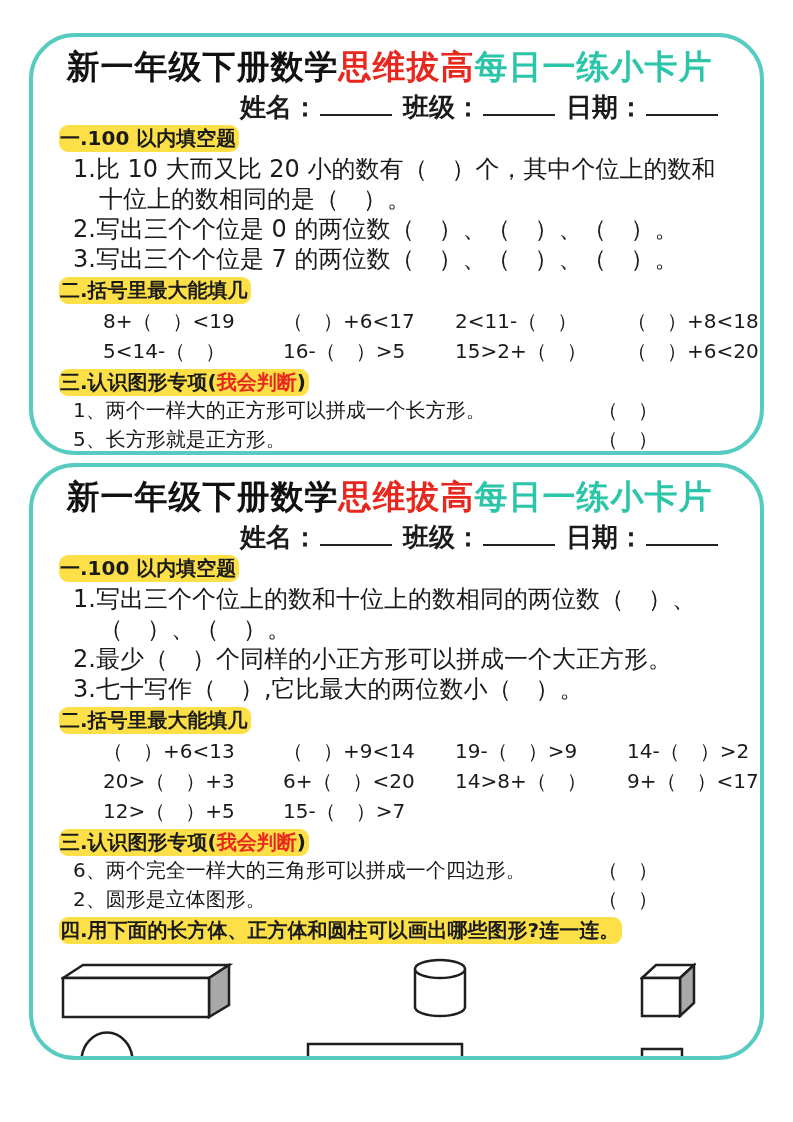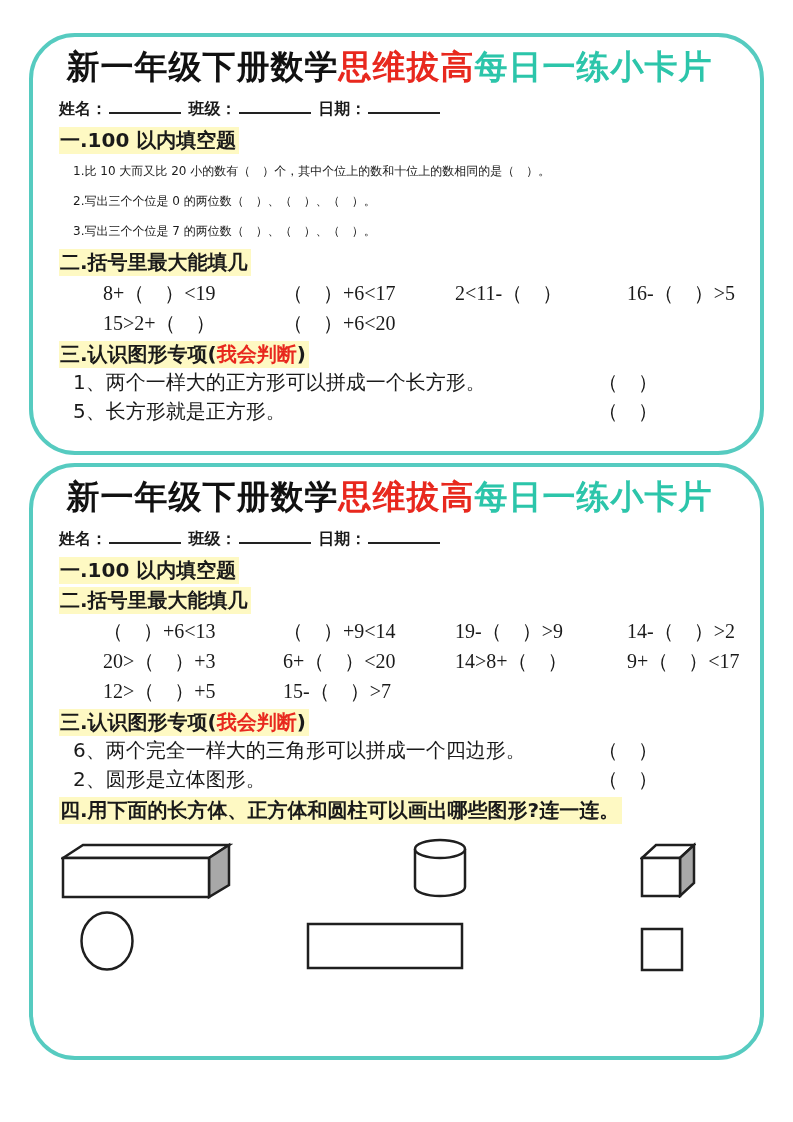--- a/index.html
+++ b/index.html
@@ -27,60 +27,59 @@
     font-weight:800;
     letter-spacing:1px;
     line-height:44px;
     white-space:nowrap;
   }
   .t-black{color:#111111;}
   .t-red{color:#e8281e;}
   .t-teal{color:#2cc5aa;}
 
   .meta{
-    text-align:left;
-    font-size:16px;
+    text-align:right;
+    font-size:26px;
     font-weight:600;
     line-height:30px;
     margin-top:3px;
   }
   .blank{
     display:inline-block;
     width:72px;
     height:20px;
     border-bottom:2px solid #222;
     margin:0 2px;
     vertical-align:baseline;
   }
 
   .sec-head{
     font-size:20px;
     font-weight:700;
     line-height:27px;
     margin-top:3px;
   }
-  .hl{background:#fef9c3;padding:1px 3px 2px 1px;}
+  .hl{background:#fde047;padding:1px 3px 2px 1px;border-radius:9px;}
   .red{color:#e8281e;}
 
   .q-list{padding-left:14px;margin-top:2px;}
   .q-item{
-    font-size:12px;
+    font-size:24px;
     line-height:30px;
     padding-left:26px;
     text-indent:-26px;
   }
 
   .eq-grid{
     display:grid;
     grid-template-columns:180px 172px 172px auto;
     padding-left:44px;
     font-size:20px;
     line-height:30px;
     margin-top:2px;
-    font-family:Liberation Serif, serif;
   }
   .eq-grid span{white-space:nowrap;}
 
   .judge{
     display:flex;
     font-size:20px;
     line-height:29px;
     padding-left:14px;
   }
   .j-ans{margin-left:auto;margin-right:62px;white-space:nowrap;}
@@ -121,20 +120,22 @@
     <div class="q-item">3.写出三个个位是 7 的两位数（　）、（　）、（　）。</div>
   </div>
 
   <div class="sec-head">
     <span class="hl">二.括号里最大能填几</span>
   </div>
   <div class="eq-grid">
     <span>8+（　）&lt;19</span>
     <span>（　）+6&lt;17</span>
     <span>2&lt;11-（　）</span>
+    <span>（　）+8&lt;18</span>
+    <span>5&lt;14-（　）</span>
     <span>16-（　）&gt;5</span>
     <span>15&gt;2+（　）</span>
     <span>（　）+6&lt;20</span>
   </div>
 
   <div class="sec-head">
     <span class="hl"><span>三.认识图形专项(</span><span class="red">我会判断</span><span>)</span></span>
   </div>
   <div class="judge">
     <span class="j-text">1、两个一样大的正方形可以拼成一个长方形。</span>
@@ -152,20 +153,25 @@
   </div>
 
   <div class="meta">
     <span>姓名：</span><span class="blank"></span>
     <span>班级：</span><span class="blank"></span>
     <span>日期：</span><span class="blank"></span>
   </div>
 
   <div class="sec-head">
     <span class="hl">一.100 以内填空题</span>
+  </div>
+  <div class="q-list">
+    <div class="q-item">1.写出三个个位上的数和十位上的数相同的两位数（　）、（　）、（　）。</div>
+    <div class="q-item">2.最少（　）个同样的小正方形可以拼成一个大正方形。</div>
+    <div class="q-item">3.七十写作（　）,它比最大的两位数小（　）。</div>
   </div>
 
   <div class="sec-head">
     <span class="hl">二.括号里最大能填几</span>
   </div>
   <div class="eq-grid">
     <span>（　）+6&lt;13</span>
     <span>（　）+9&lt;14</span>
     <span>19-（　）&gt;9</span>
     <span>14-（　）&gt;2</span>

